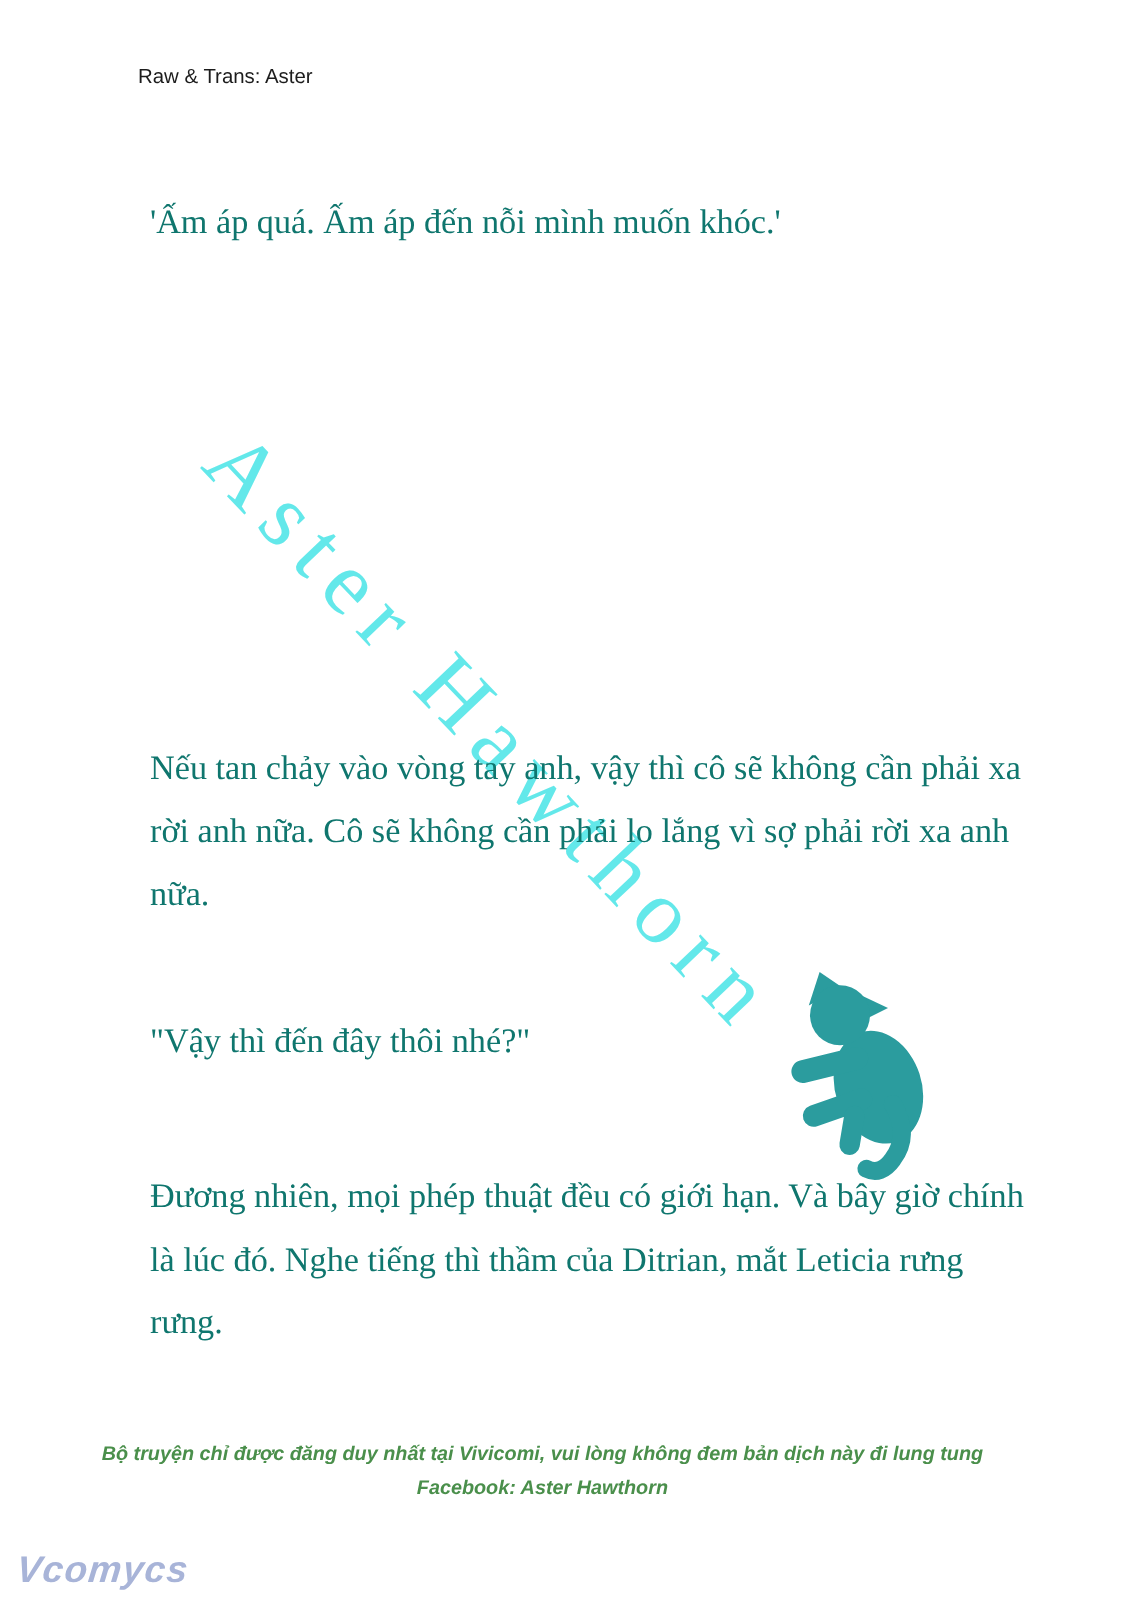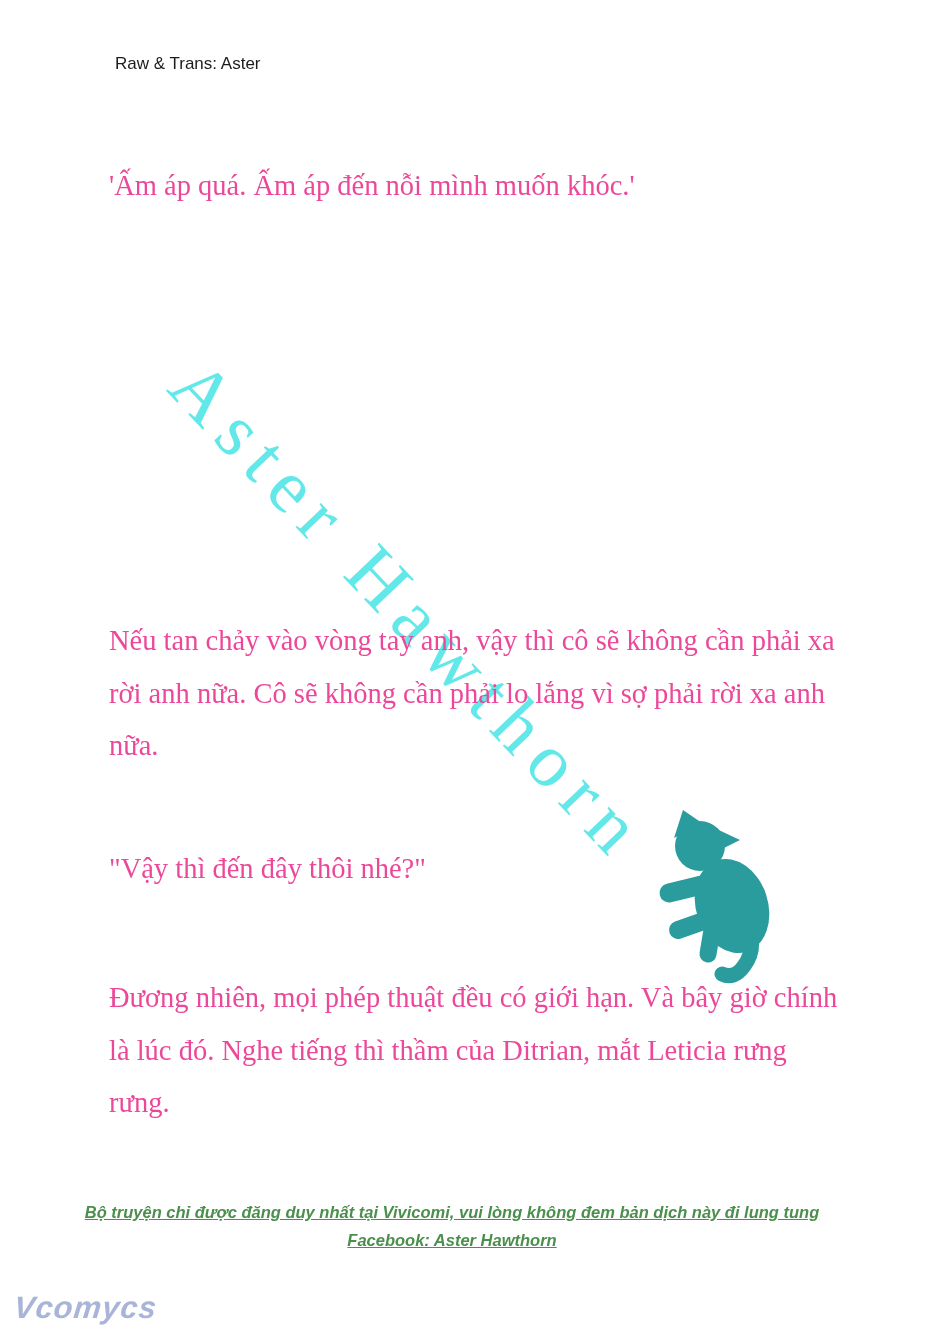--- a/index.html
+++ b/index.html
@@ -33,25 +33,25 @@
     font-size: 76px;
     letter-spacing: 12px;
     color: #63e8ea;
     transform: rotate(46.5deg);
     z-index: 1;
     pointer-events: none;
   }
 
   .paragraph {
     position: absolute;
-    left: 109px;
+    left: 125px;
     width: 738px;
     font-size: 28.5px;
     line-height: 52.5px;
-    color: #ec4899;
+    color: #0f766e;
     z-index: 3;
   }
   .p1 { top: 160px; }
   .p2 { top: 305px; }
   .p3 { top: 485px; }
   .p4 { top: 615px; }
   .p5 { top: 843px; }
   .p6 { top: 972px; }
 
   .cat {
@@ -66,21 +66,20 @@
     left: 0; top: 1198px;
     width: 904px;
     text-align: center;
     font-family: "Liberation Sans", sans-serif;
     font-style: italic;
     font-weight: bold;
     font-size: 16.5px;
     line-height: 28px;
     color: #4a8f4b;
     z-index: 3;
-    text-decoration: underline;
   }
 
   .site-logo {
     position: absolute;
     left: 14px; top: 1290px;
     font-family: "Liberation Sans", sans-serif;
     font-style: italic;
     font-weight: bold;
     font-size: 31px;
     letter-spacing: 1px;

